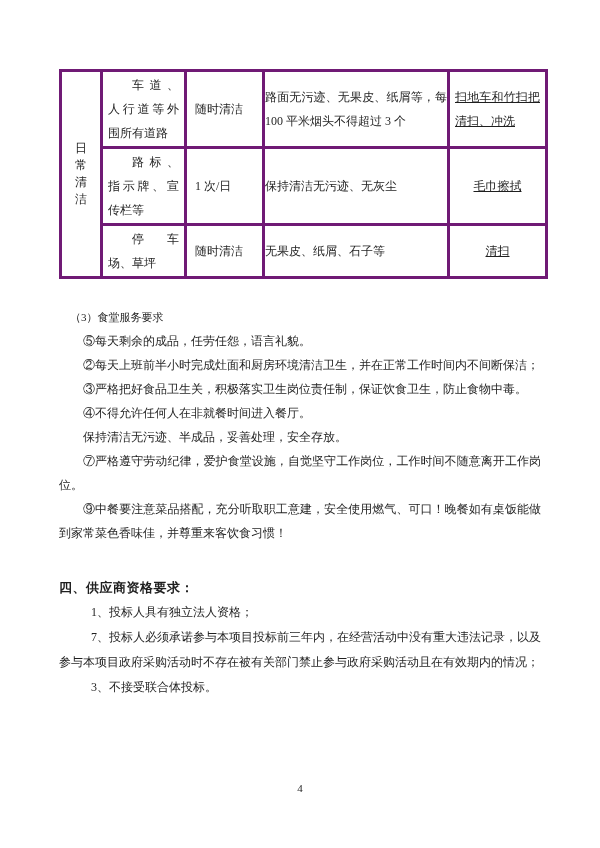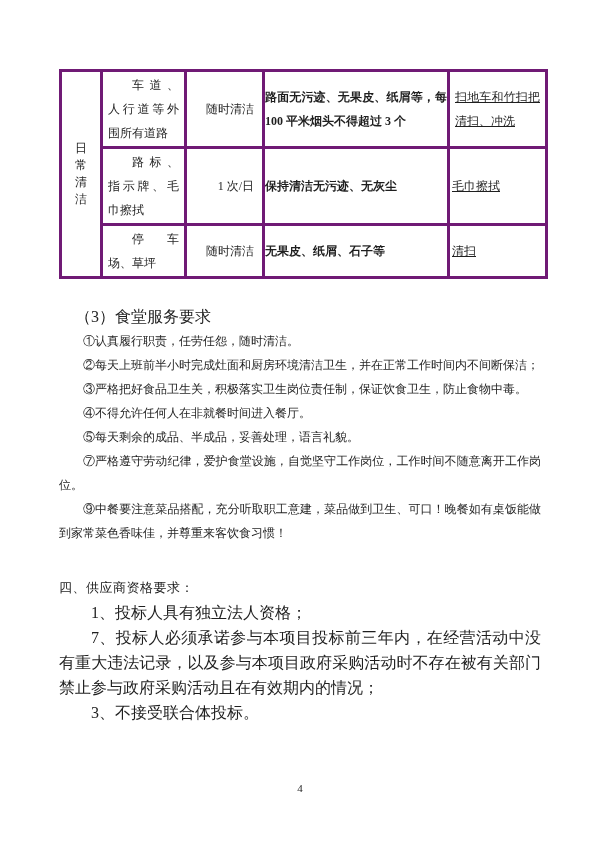--- a/index.html
+++ b/index.html
@@ -17,53 +17,53 @@
   table.cleaning { border-collapse: collapse; table-layout: fixed; width: 482px; }
   table.cleaning td {
     border: 3px solid #701a75;
     font-size: 12px;
     line-height: 24px;
     vertical-align: middle;
     overflow: hidden;
   }
   td.c-head { width: 41px; }
   td.c-area { width: 84px; padding: 1px 5px; text-align: justify; text-indent: 2em; }
-  td.c-freq { width: 78px; padding: 1px 8px; text-align: right; }
-  td.c-std  { width: 185px; padding: 1px 0; text-align: justify; font-weight: bold; }
+  td.c-freq { width: 78px; padding: 1px 8px; text-align: left; }
+  td.c-std  { width: 185px; padding: 1px 0; text-align: justify; }
   td.c-meth { width: 98px; padding: 1px 5px; text-align: justify; text-decoration: underline; }
-  td.c-meth.center { padding: 1px 2px; }
+  td.c-meth.center { text-align: center; padding: 1px 2px; }
   tr.r1 { height: 72px; }
   tr.r2 { height: 71px; }
   tr.r3 { height: 46px; }
   .vertical-label {
     width: 1em; margin: 8px auto;
     font-size: 12px; line-height: 17px;
     word-break: break-all; text-align: center;
   }
 
   
   .sec3-heading {
     margin-top: 26px;
-    font-size: 16px; line-height: 24px;
+    font-size: 11px; line-height: 24px;
     text-indent: 1em;
   }
   .c-item {
     font-size: 12px; line-height: 24px;
     text-align: justify; text-indent: 2em;
   }
 
   
   .sec4-heading {
     margin-top: 30px;
-    font-size: 13px; font-weight: normal;
+    font-size: 13px; font-weight: bold;
     line-height: 25px;
     letter-spacing: 0.5px;
   }
   .s-item {
-    font-size: 16px; line-height: 25px;
+    font-size: 12px; line-height: 25px;
     text-align: justify; text-indent: 32px;
   }
 
   
   .page-number {
     position: absolute; left: 0; top: 782px; width: 600px;
     text-align: center; font-size: 11px; color: #1f1f1f;
   }
 </style>
 </head>
@@ -77,42 +77,42 @@
         <tr class="r1">
           <td class="c-head" rowspan="3">
             <div class="vertical-label">日常清洁</div>
           </td>
           <td class="c-area">车道、人行道等外围所有道路</td>
           <td class="c-freq">随时清洁</td>
           <td class="c-std">路面无污迹、无果皮、纸屑等，每 100 平米烟头不得超过 3 个</td>
           <td class="c-meth">扫地车和竹扫把清扫、冲洗</td>
         </tr>
         <tr class="r2">
-          <td class="c-area">路标、指示牌、毛巾擦拭</td>
+          <td class="c-area">路标、指示牌、宣传栏等</td>
           <td class="c-freq">1 次/日</td>
           <td class="c-std">保持清洁无污迹、无灰尘</td>
           <td class="c-meth center">毛巾擦拭</td>
         </tr>
         <tr class="r3">
           <td class="c-area">停车场、草坪</td>
           <td class="c-freq">随时清洁</td>
           <td class="c-std">无果皮、纸屑、石子等</td>
           <td class="c-meth center">清扫</td>
         </tr>
       </tbody>
     </table>
 
     <div class="sec3-heading">（3）食堂服务要求</div>
-    <div class="c-item">①认真履行职责，任劳任怨，随时清洁。</div>
+    <div class="c-item">⑤每天剩余的成品，任劳任怨，语言礼貌。</div>
     <div class="c-item">②每天上班前半小时完成灶面和厨房环境清洁卫生，并在正常工作时间内不间断保洁；</div>
     <div class="c-item">③严格把好食品卫生关，积极落实卫生岗位责任制，保证饮食卫生，防止食物中毒。</div>
     <div class="c-item">④不得允许任何人在非就餐时间进入餐厅。</div>
-    <div class="c-item">⑤每天剩余的成品、半成品，妥善处理，语言礼貌。</div>
+    <div class="c-item">保持清洁无污迹、半成品，妥善处理，安全存放。</div>
     <div class="c-item">⑦严格遵守劳动纪律，爱护食堂设施，自觉坚守工作岗位，工作时间不随意离开工作岗位。</div>
-    <div class="c-item">⑨中餐要注意菜品搭配，充分听取职工意建，菜品做到卫生、可口！晚餐如有桌饭能做到家常菜色香味佳，并尊重来客饮食习惯！</div>
+    <div class="c-item">⑨中餐要注意菜品搭配，充分听取职工意建，安全使用燃气、可口！晚餐如有桌饭能做到家常菜色香味佳，并尊重来客饮食习惯！</div>
 
     <div class="sec4-heading">四、供应商资格要求：</div>
     <div class="s-item">1、投标人具有独立法人资格；</div>
     <div class="s-item">7、投标人必须承诺参与本项目投标前三年内，在经营活动中没有重大违法记录，以及参与本项目政府采购活动时不存在被有关部门禁止参与政府采购活动且在有效期内的情况；</div>
     <div class="s-item">3、不接受联合体投标。</div>
 
   </div>
 
   <div class="page-number">4</div>
 </div>

